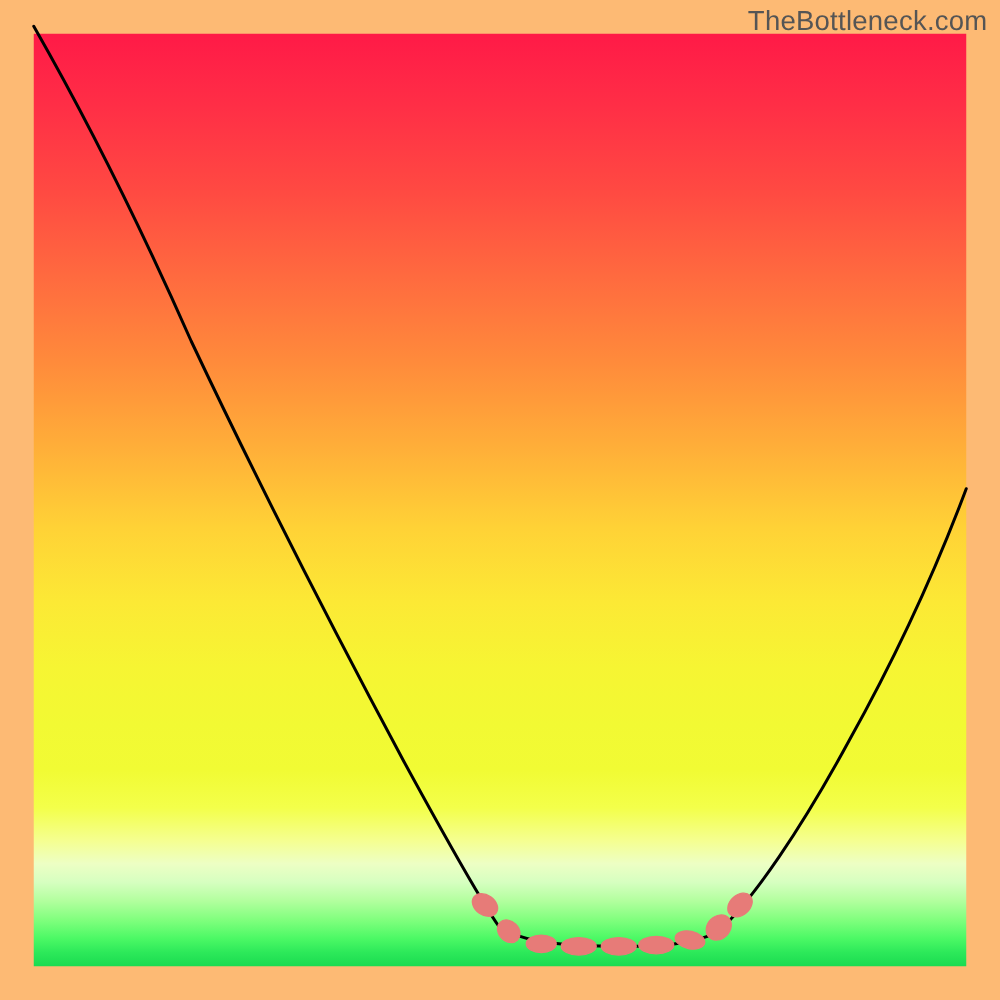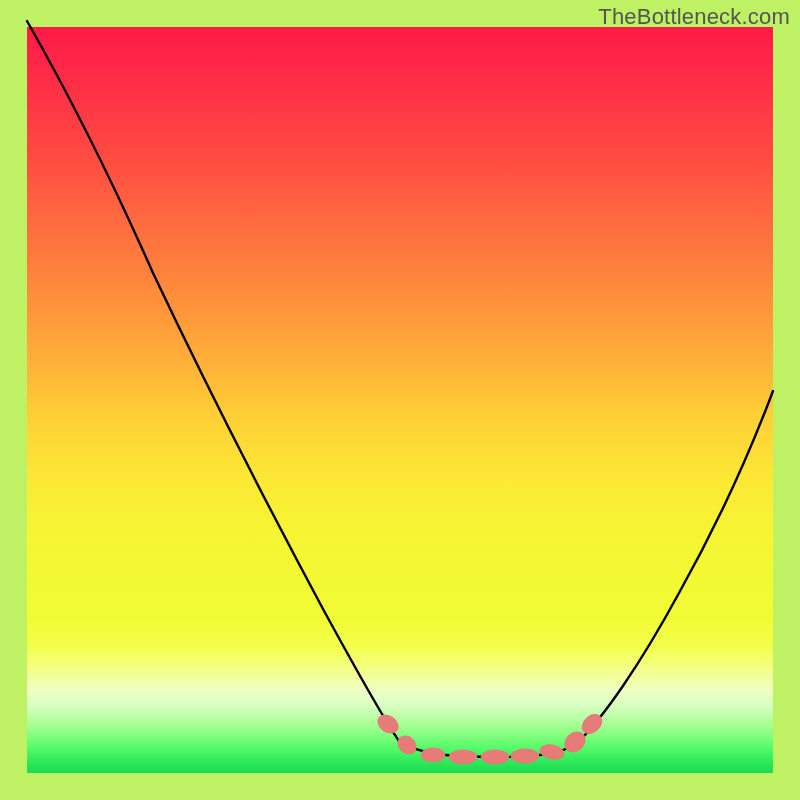--- a/index.html
+++ b/index.html
@@ -8,21 +8,21 @@
     width: 800px;
     height: 800px;
     background: #000;
     overflow: hidden;
     font-family: Arial, Helvetica, sans-serif;
   }
   .frame {
     position: relative;
     width: 800px;
     height: 800px;
-    background: #bef264;
+    background: #fdba74;
   }
   .watermark {
     position: absolute;
     top: 4px;
     right: 10px;
     color: #555;
     font-size: 22px;
     font-weight: 500;
     letter-spacing: 0.2px;
     user-select: none;

